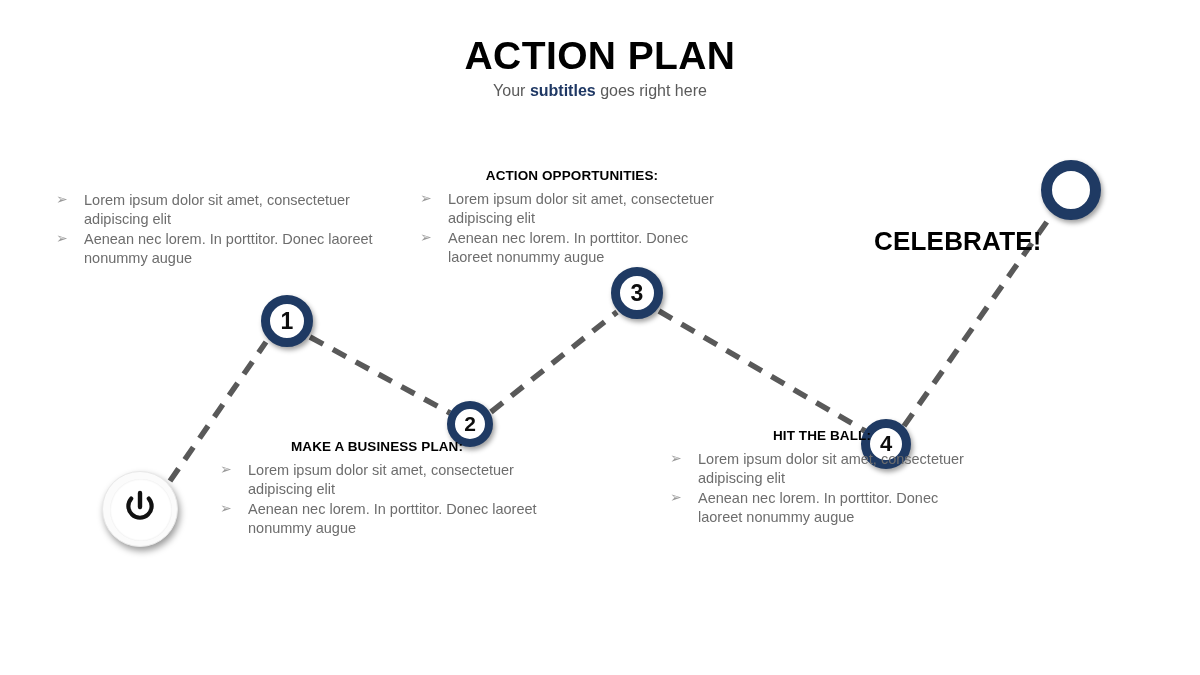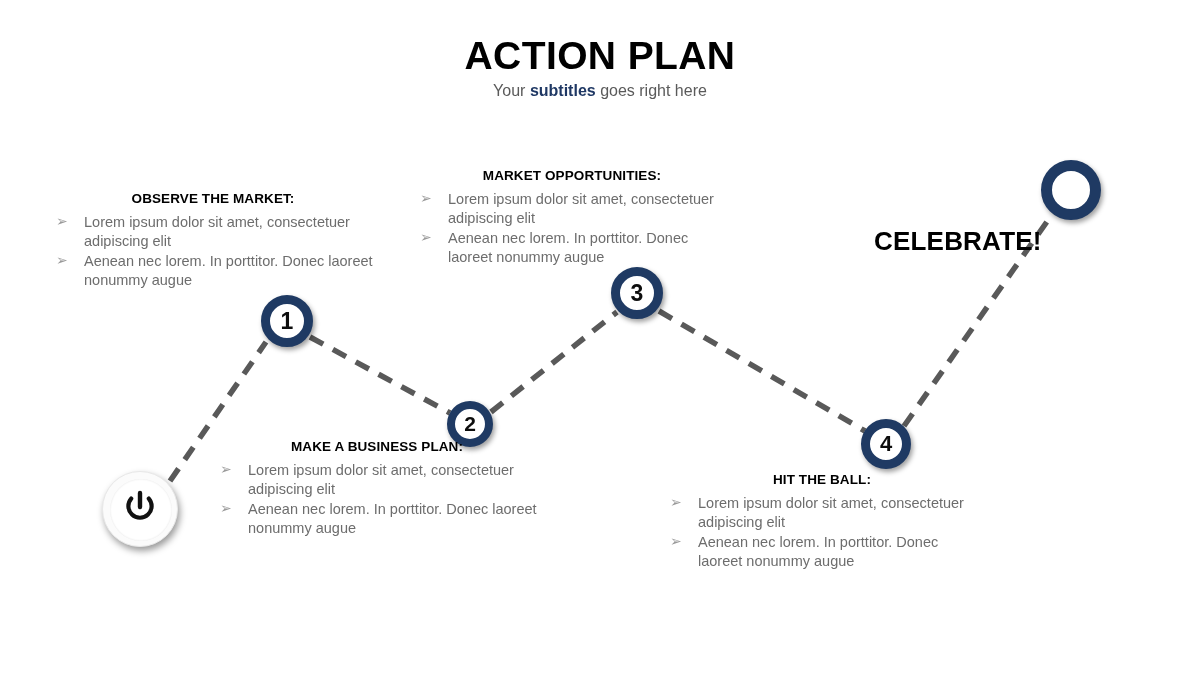--- a/index.html
+++ b/index.html
@@ -106,44 +106,43 @@
     <span>3</span>
   </div>
 
   <div class="node node-num" style="left:861px;top:419px;width:50px;height:50px;border-width:9px;font-size:22px;">
     <span>4</span>
   </div>
 
   <div class="node node-end" style="left:1041px;top:160px;width:60px;height:60px;"></div>
 
   <div class="block" style="left:48px;top:191px;width:330px;">
-    <div class="block-head" style="text-align:center;">OBSERVE THE MARKET:</div>
     <ul class="bullets">
       <li><span class="bul">➢</span><span>Lorem ipsum dolor sit amet, consectetuer adipiscing elit</span></li>
       <li><span class="bul">➢</span><span>Aenean nec lorem. In porttitor. Donec laoreet nonummy augue</span></li>
     </ul>
   </div>
 
   <div class="block" style="left:412px;top:168px;width:320px;">
-    <div class="block-head" style="text-align:center;">MARKET OPPORTUNITIES:</div>
+    <div class="block-head" style="text-align:center;">ACTION OPPORTUNITIES:</div>
     <ul class="bullets">
       <li><span class="bul">➢</span><span>Lorem ipsum dolor sit amet, consectetuer adipiscing elit</span></li>
       <li><span class="bul">➢</span><span>Aenean nec lorem. In porttitor. Donec laoreet nonummy augue</span></li>
     </ul>
   </div>
 
   <div class="block" style="left:212px;top:439px;width:330px;">
     <div class="block-head" style="text-align:center;">MAKE A BUSINESS PLAN:</div>
     <ul class="bullets">
       <li><span class="bul">➢</span><span>Lorem ipsum dolor sit amet, consectetuer adipiscing elit</span></li>
       <li><span class="bul">➢</span><span>Aenean nec lorem. In porttitor. Donec laoreet nonummy augue</span></li>
     </ul>
   </div>
 
-  <div class="block" style="left:662px;top:472px;width:320px;">
+  <div class="block" style="left:662px;top:428px;width:320px;">
     <div class="block-head" style="text-align:center;">HIT THE BALL:</div>
     <ul class="bullets">
       <li><span class="bul">➢</span><span>Lorem ipsum dolor sit amet, consectetuer adipiscing elit</span></li>
       <li><span class="bul">➢</span><span>Aenean nec lorem. In porttitor. Donec laoreet nonummy augue</span></li>
     </ul>
   </div>
 
   <div class="celebrate" style="left:874px;top:226px;">CELEBRATE!</div>
 
 </div>

